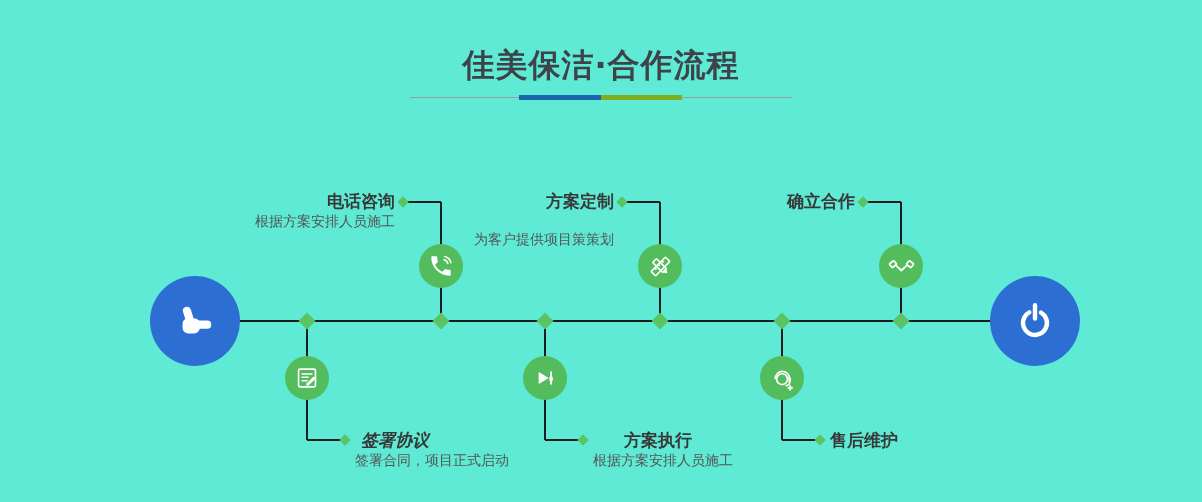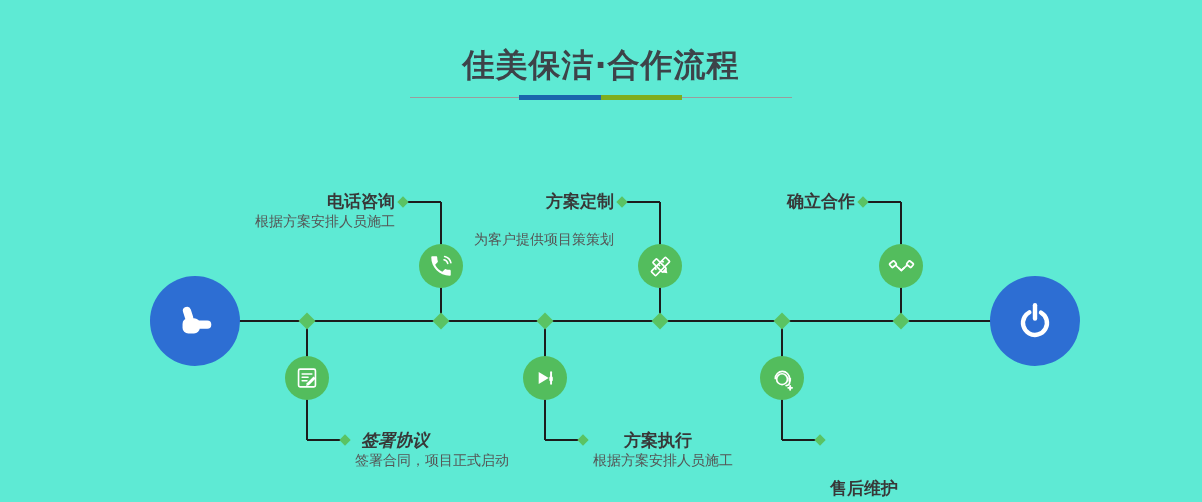--- a/index.html
+++ b/index.html
@@ -160,15 +160,15 @@
     <svg viewBox="0 0 24 24" width="27" height="27">
       <g fill="none" stroke="#fff" stroke-width="1.5" stroke-linecap="round">
         <circle cx="11.6" cy="12.6" r="4.8"></circle>
         <path d="M5.6 12a6.3 6.3 0 0 1 12.6 0"></path>
         <rect x="17.2" y="11" width="2.4" height="4.2" rx="1.1" fill="#fff" stroke="none"></rect>
         <path d="M18.4 15.2c0 1.8-1.4 3-3.2 3.2"></path>
         <path d="M18.8 18.6v3.4M17.1 20.3h3.4" stroke-width="1.7"></path>
       </g>
     </svg>
   </div>
-  <div class="step-title" style="left:830px;top:429px;margin-top:48px;">售后维护</div>
+  <div class="step-title" style="left:830px;top:429px;">售后维护</div>
 
 </div>
 
 </body></html>

